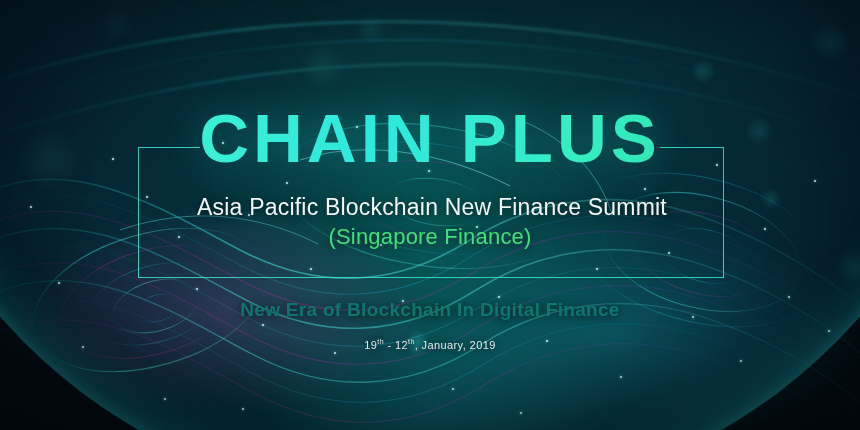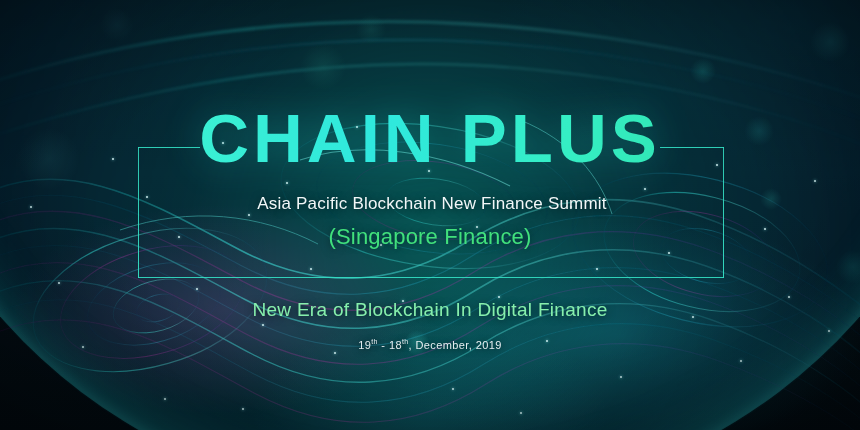--- a/index.html
+++ b/index.html
@@ -129,43 +129,43 @@
     -webkit-background-clip: text;
     background-clip: text;
     color: transparent;
     -webkit-text-fill-color: transparent;
     filter: drop-shadow(0 0 18px rgba(30,220,210,0.35));
   }
   .subtitle {
     position: absolute;
     left: 4px; right: 0;
     top: 194px;
-    font-size: 17px;
+    font-size: 23px;
     font-weight: 400;
     color: #F2F7F8;
     letter-spacing: 0.2px;
     text-shadow: 0 1px 8px rgba(0,0,0,0.55);
   }
   .station {
     position: absolute;
     left: 0; right: 0;
     top: 224px;
     font-size: 22px;
     font-weight: 400;
     color: #41E07C;
     letter-spacing: 0.2px;
     text-shadow: 0 1px 8px rgba(0,0,0,0.5);
   }
   .tagline {
     position: absolute;
     left: 0; right: 0;
     top: 299px;
     font-size: 19px;
-    font-weight: 400;
-    color: #86efac;
+    font-weight: 700;
+    color: #0f766e;
     letter-spacing: 0.3px;
     text-shadow: 0 1px 9px rgba(0,0,0,0.65);
   }
   .dateline {
     position: absolute;
     left: 0; right: 0;
     top: 338px;
     font-size: 11px;
     font-weight: 400;
     color: #E6EEF1;
@@ -320,16 +320,16 @@
   <div class="frame frame-v right"></div>
   <div class="frame frame-h top-left"></div>
   <div class="frame frame-h top-right"></div>
   <div class="frame frame-h bottom"></div>
 
   <div class="content">
     <div class="title">CHAIN PLUS</div>
     <div class="subtitle">Asia Pacific Blockchain New Finance Summit</div>
     <div class="station">(Singapore Finance)</div>
     <div class="tagline">New Era of Blockchain In Digital Finance</div>
-    <div class="dateline"><span>19</span><sup>th</sup><span> - </span><span>18</span><sup>th</sup><span>, December, 2019</span></div>
+    <div class="dateline"><span>19</span><sup>th</sup><span> - </span><span>12</span><sup>th</sup><span>, January, 2019</span></div>
   </div>
 
 </div>
 
 </body></html>

